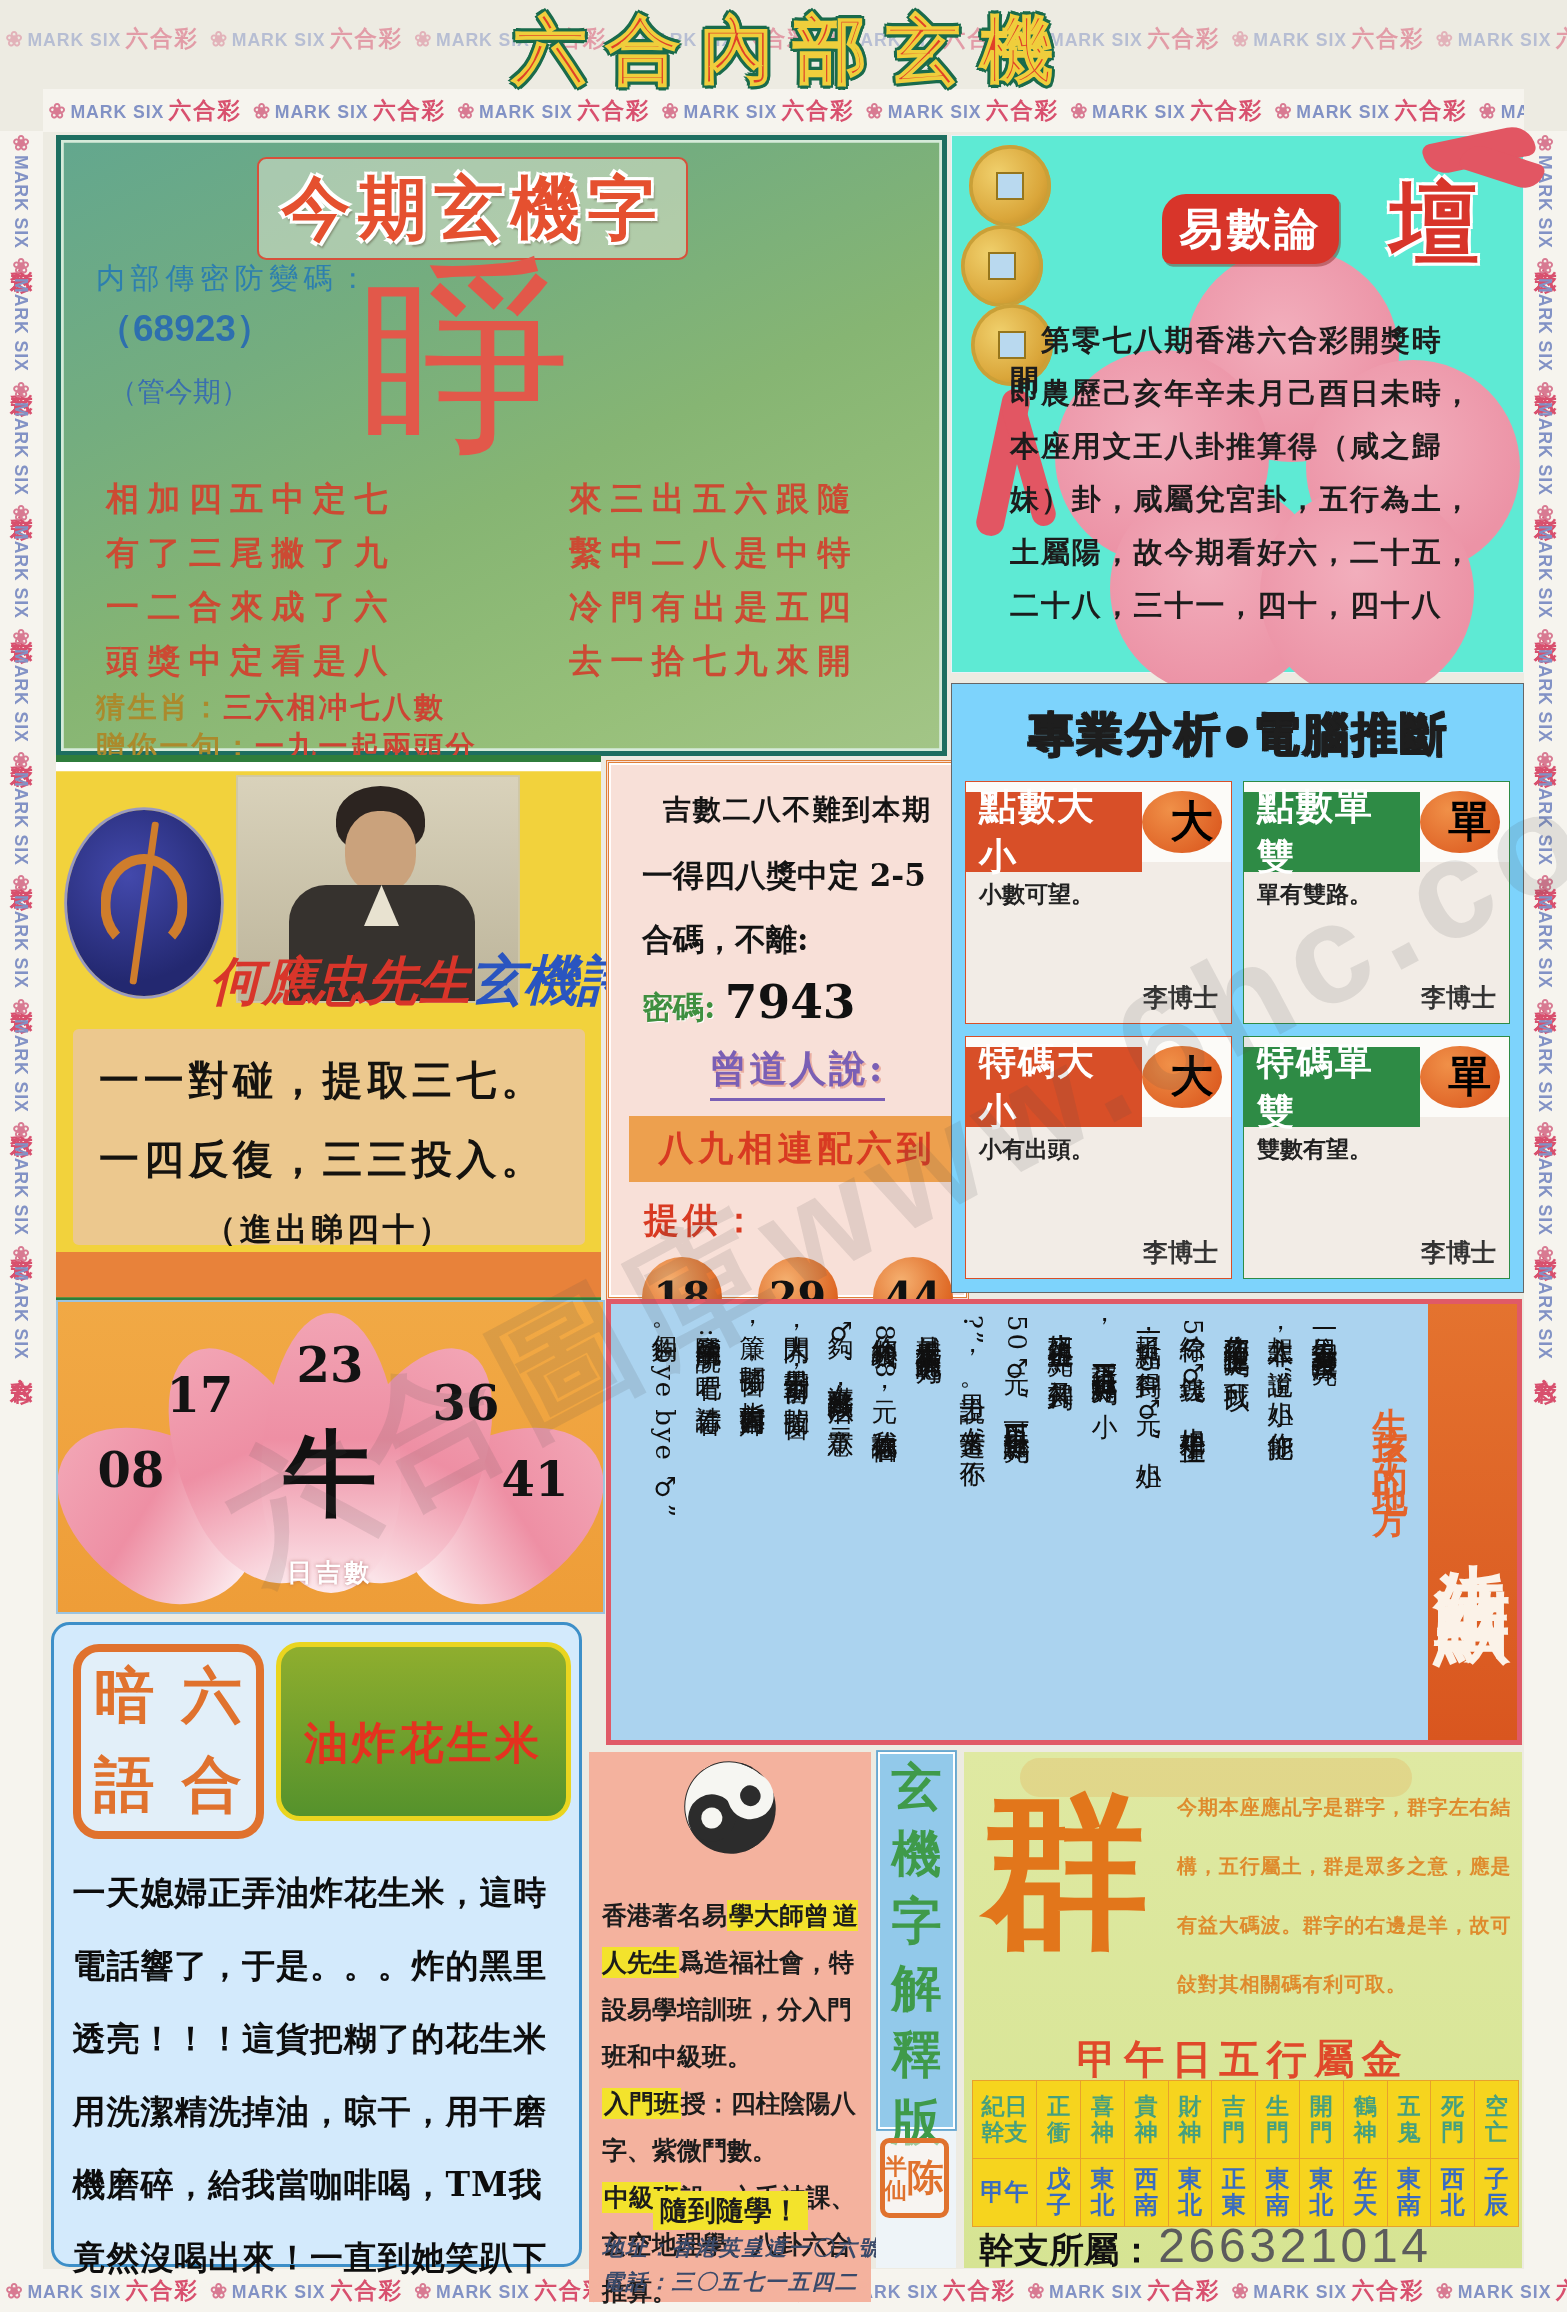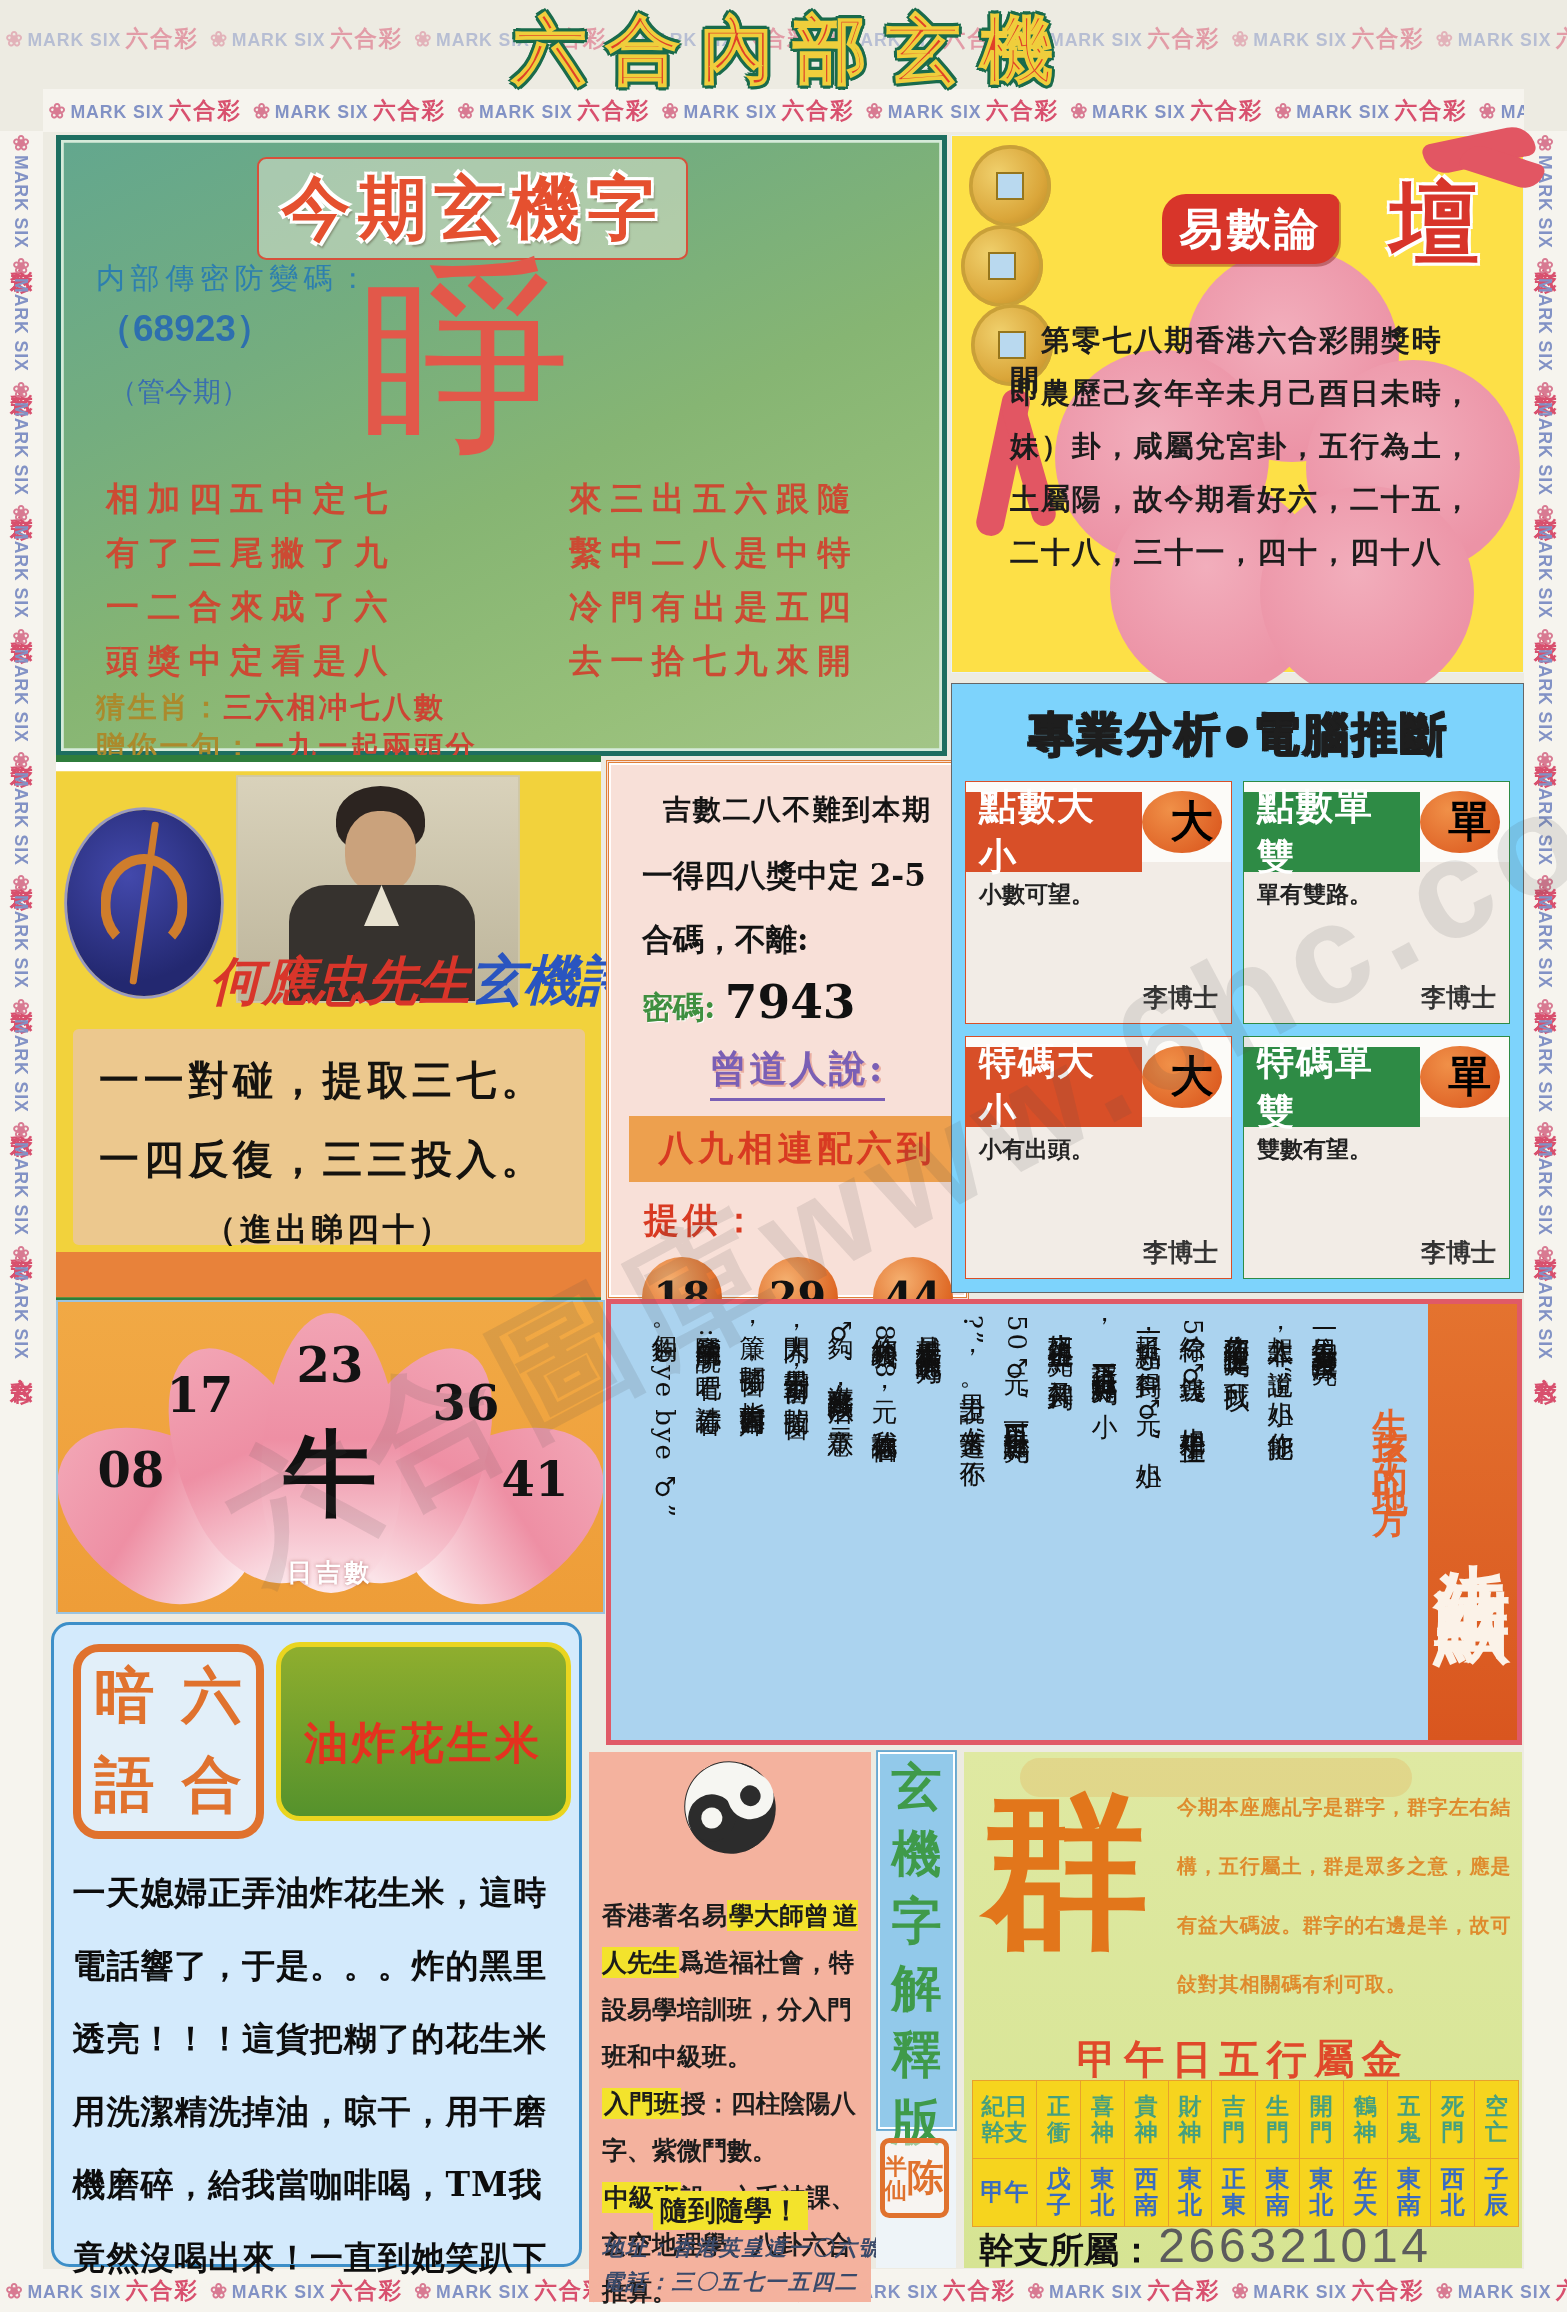--- a/index.html
+++ b/index.html
@@ -49,21 +49,21 @@
   .poem-left{left:45px;top:337px;}
   .poem-right{left:508px;top:337px;}
   .poem-line{font-size:33px;font-weight:bold;color:#cc4a33;letter-spacing:8.4px;height:54px;
     font-family:"DejaVu Serif","Liberation Serif",serif;}
   .mystery-zline{position:absolute;left:35px;font-size:29px;font-weight:bold;letter-spacing:2.8px;}
   .z1{top:548px;} .z2{top:587px;}
   .zlabel{color:#ab8a2c;} .zvalue{color:#cc4433;}
 
   
   .p-yishu{position:absolute;left:951px;top:135px;width:571px;height:536px;
-    background:#fde047;border:1.9px solid #e8f2f8;}
+    background:#5eead4;border:1.9px solid #e8f2f8;}
   .flower{position:absolute;border-radius:50%;background:radial-gradient(circle at 45% 40%,#f2aebc,#ec93a6 70%);}
   .fw1{left:233px;top:112px;width:214px;height:214px;}
   .fw2{left:103px;top:214px;width:214px;height:214px;}
   .fw3{left:354px;top:224px;width:214px;height:214px;}
   .fw4{left:158px;top:345px;width:214px;height:214px;}
   .fw5{left:308px;top:350px;width:214px;height:214px;}
   .coin{position:absolute;width:82px;height:82px;border-radius:50%;
     background:radial-gradient(circle at 35% 35%,#f0d06c,#daa63a 60%,#b2811f);
     box-shadow:inset 0 0 0 3.7px #c9a038;}
   .coin::after{content:"";position:absolute;left:50%;top:50%;width:24px;height:24px;
@@ -305,20 +305,21 @@
     <div class="coin coin3"></div>
     <div class="ribbon rb1"></div>
     <div class="ribbon rb2"></div>
     <div class="ribbon rb-bow1"></div>
     <div class="ribbon rb-bow2"></div>
     <div class="yishu-header-box">易數論</div>
     <div class="yishu-header-char">壇</div>
     <div class="yishu-text">
         <div class="yishu-line">　第零七八期香港六合彩開獎時間，</div>
         <div class="yishu-line">即農歷己亥年辛未月己酉日未時，</div>
+        <div class="yishu-line">本座用文王八卦推算得（咸之歸</div>
         <div class="yishu-line">妹）卦，咸屬兌宮卦，五行為土，</div>
         <div class="yishu-line">土屬陽，故今期看好六，二十五，</div>
         <div class="yishu-line">二十八，三十一，四十，四十八</div>
       </div>
   </section>
 
   <section class="p-machui">
     <div class="mc-logo">
       <div class="mc-sword"></div>
       <div class="mc-shoe"></div>

